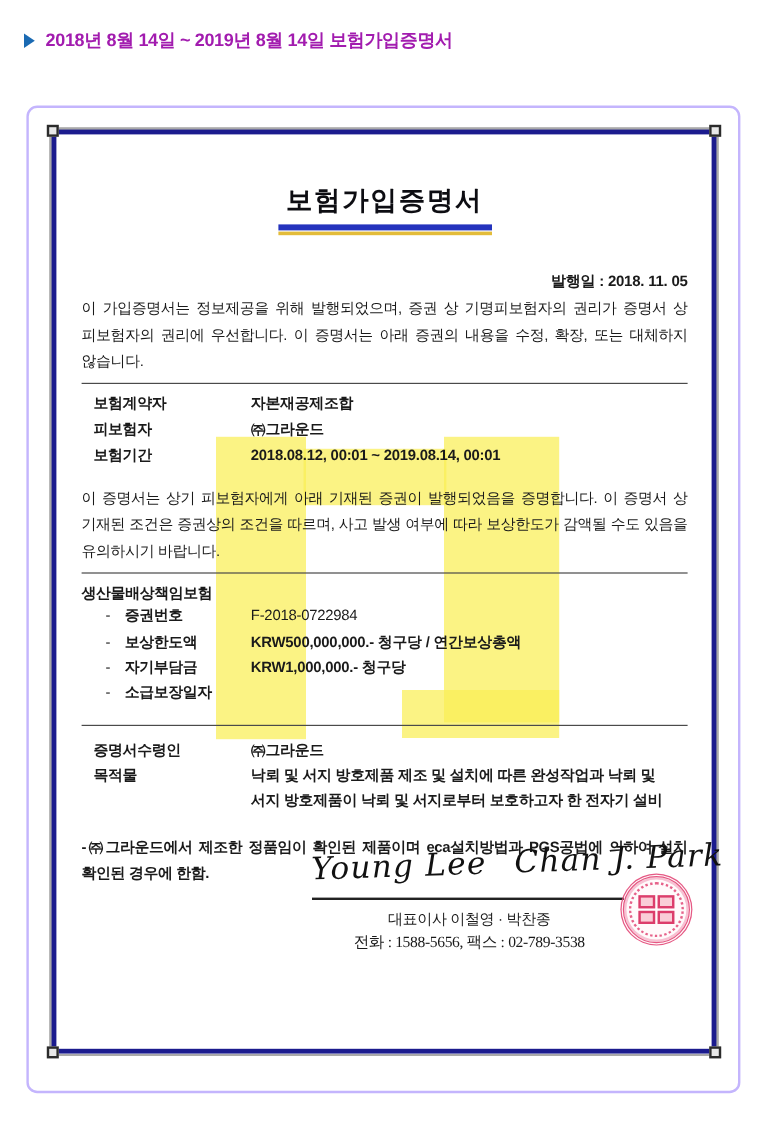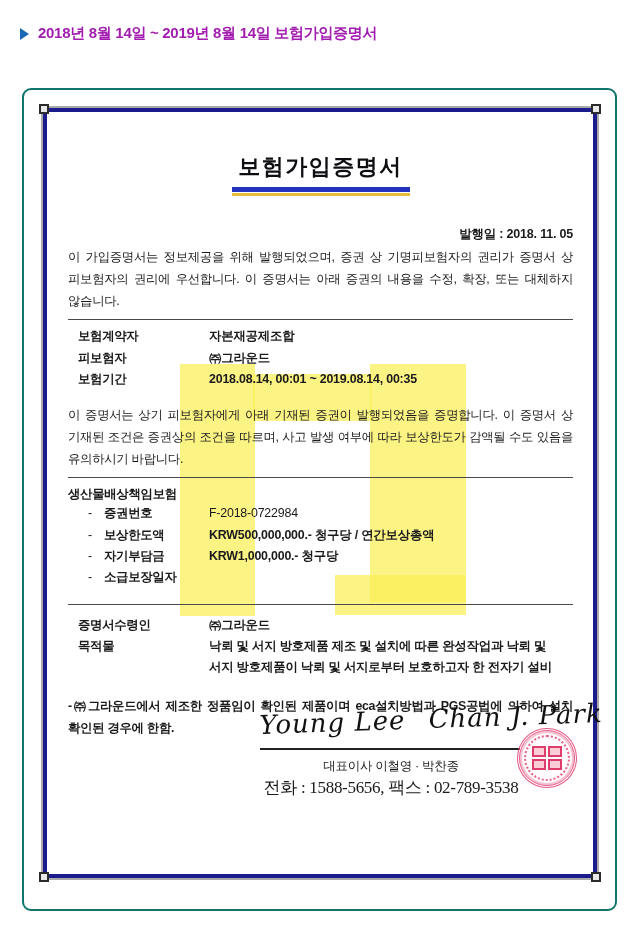--- a/index.html
+++ b/index.html
@@ -8,21 +8,21 @@
   body { position:relative; overflow:hidden; }
 
   
   .page-header { position:absolute; top:24px; left:20px; display:flex; align-items:center; gap:9px; }
   .bullet-tri { width:0; height:0; border-top:6px solid transparent; border-bottom:6px solid transparent;
     border-left:9px solid #1a6ab3; display:inline-block; }
   .page-header-title { font-size:15px; font-weight:600; color:#a21caf; letter-spacing:-0.3px; }
 
   
   .card { position:absolute; left:22px; top:88px; width:595px; height:823px;
-    background:#ffffff; border:2px solid #0f766e; border-radius:9px; overflow:hidden; }
+    background:#ffffff; border:2px solid #c4b5fd; border-radius:9px; overflow:hidden; }
 
   
   .wm { position:absolute; background:rgba(250,238,85,0.72); z-index:1; }
   .wm-left  { left:156px; top:274px; width:75px;  height:252px; }
   .wm-band  { left:229px; top:284px; width:119px; height:47px; }
   .wm-right { left:346px; top:274px; width:96px;  height:238px; }
   .wm-low   { left:311px; top:485px; width:131px; height:40px; }
 
   
   .frame { position:absolute; left:19px; top:18px; width:554px; height:770px;
@@ -63,21 +63,21 @@
 
   
   .sig-block { position:absolute; left:236px; top:620px; width:262px; z-index:3; }
   .handwriting { font-family:"DejaVu Serif", serif; font-style:italic; font-size:26px;
     white-space:nowrap; transform:rotate(-2deg); transform-origin:left bottom; color:#111;
     letter-spacing:1px; width:320px; }
   .handwriting .hw2 { margin-left:14px; }
   .sig-line { border-top:2px solid #222; margin-top:8px; width:260px; }
   .sig-text { text-align:center; font-size:12.5px; margin-top:7px; line-height:1.45; letter-spacing:-0.3px; }
   .sig-addr { font-size:12px; }
-  .sig-phone { font-family:"Liberation Serif", serif; font-size:17px; margin-top:1px; }
+  .sig-phone { font-family:"Liberation Serif", serif; font-size:13px; margin-top:1px; }
 
   
   .seal { position:absolute; left:493px; top:638px; width:60px; height:60px; border-radius:50%;
     border:3px double rgba(224,60,110,0.85); z-index:4;
     box-shadow:inset 0 0 0 2px rgba(233,90,135,0.35); background:rgba(255,235,240,0.25); }
   .seal .ring { position:absolute; inset:4px; border-radius:50%; border:2px dotted rgba(224,60,110,0.8); }
   .seal .glyphs { position:absolute; inset:0; display:grid; grid-template-columns:repeat(2,14px);
     grid-template-rows:repeat(2,11px); gap:2px; justify-content:center; align-content:center; }
   .seal .glyphs i { display:block; border:2px solid rgba(216,45,95,0.9); background:rgba(240,120,150,0.35); }
 </style>
@@ -122,21 +122,21 @@
     <div class="info-row">
       <span class="info-label">보험계약자</span>
       <span class="info-value">자본재공제조합</span>
     </div>
     <div class="info-row">
       <span class="info-label">피보험자</span>
       <span class="info-value" style="font-weight:600;">㈜그라운드</span>
     </div>
     <div class="info-row">
       <span class="info-label">보험기간</span>
-      <span class="info-value">2018.08.14, 00:01 ~ 2019.08.14, 00:35</span>
+      <span class="info-value">2018.08.12, 00:01 ~ 2019.08.14, 00:01</span>
     </div>
 
     <p class="para" style="margin-top:14px;">이 증명서는 상기 피보험자에게 아래 기재된 증권이 발행되었음을 증명합니다. 이 증명서 상 기재된 조건은 증권상의 조건을 따르며, 사고 발생 여부에 따라 보상한도가 감액될 수도 있음을 유의하시기 바랍니다.</p>
 
     <hr class="rule">
 
     <div class="section-heading">생산물배상책임보험</div>
 
     <div class="item-row">
       <span class="item-dash">-</span>

